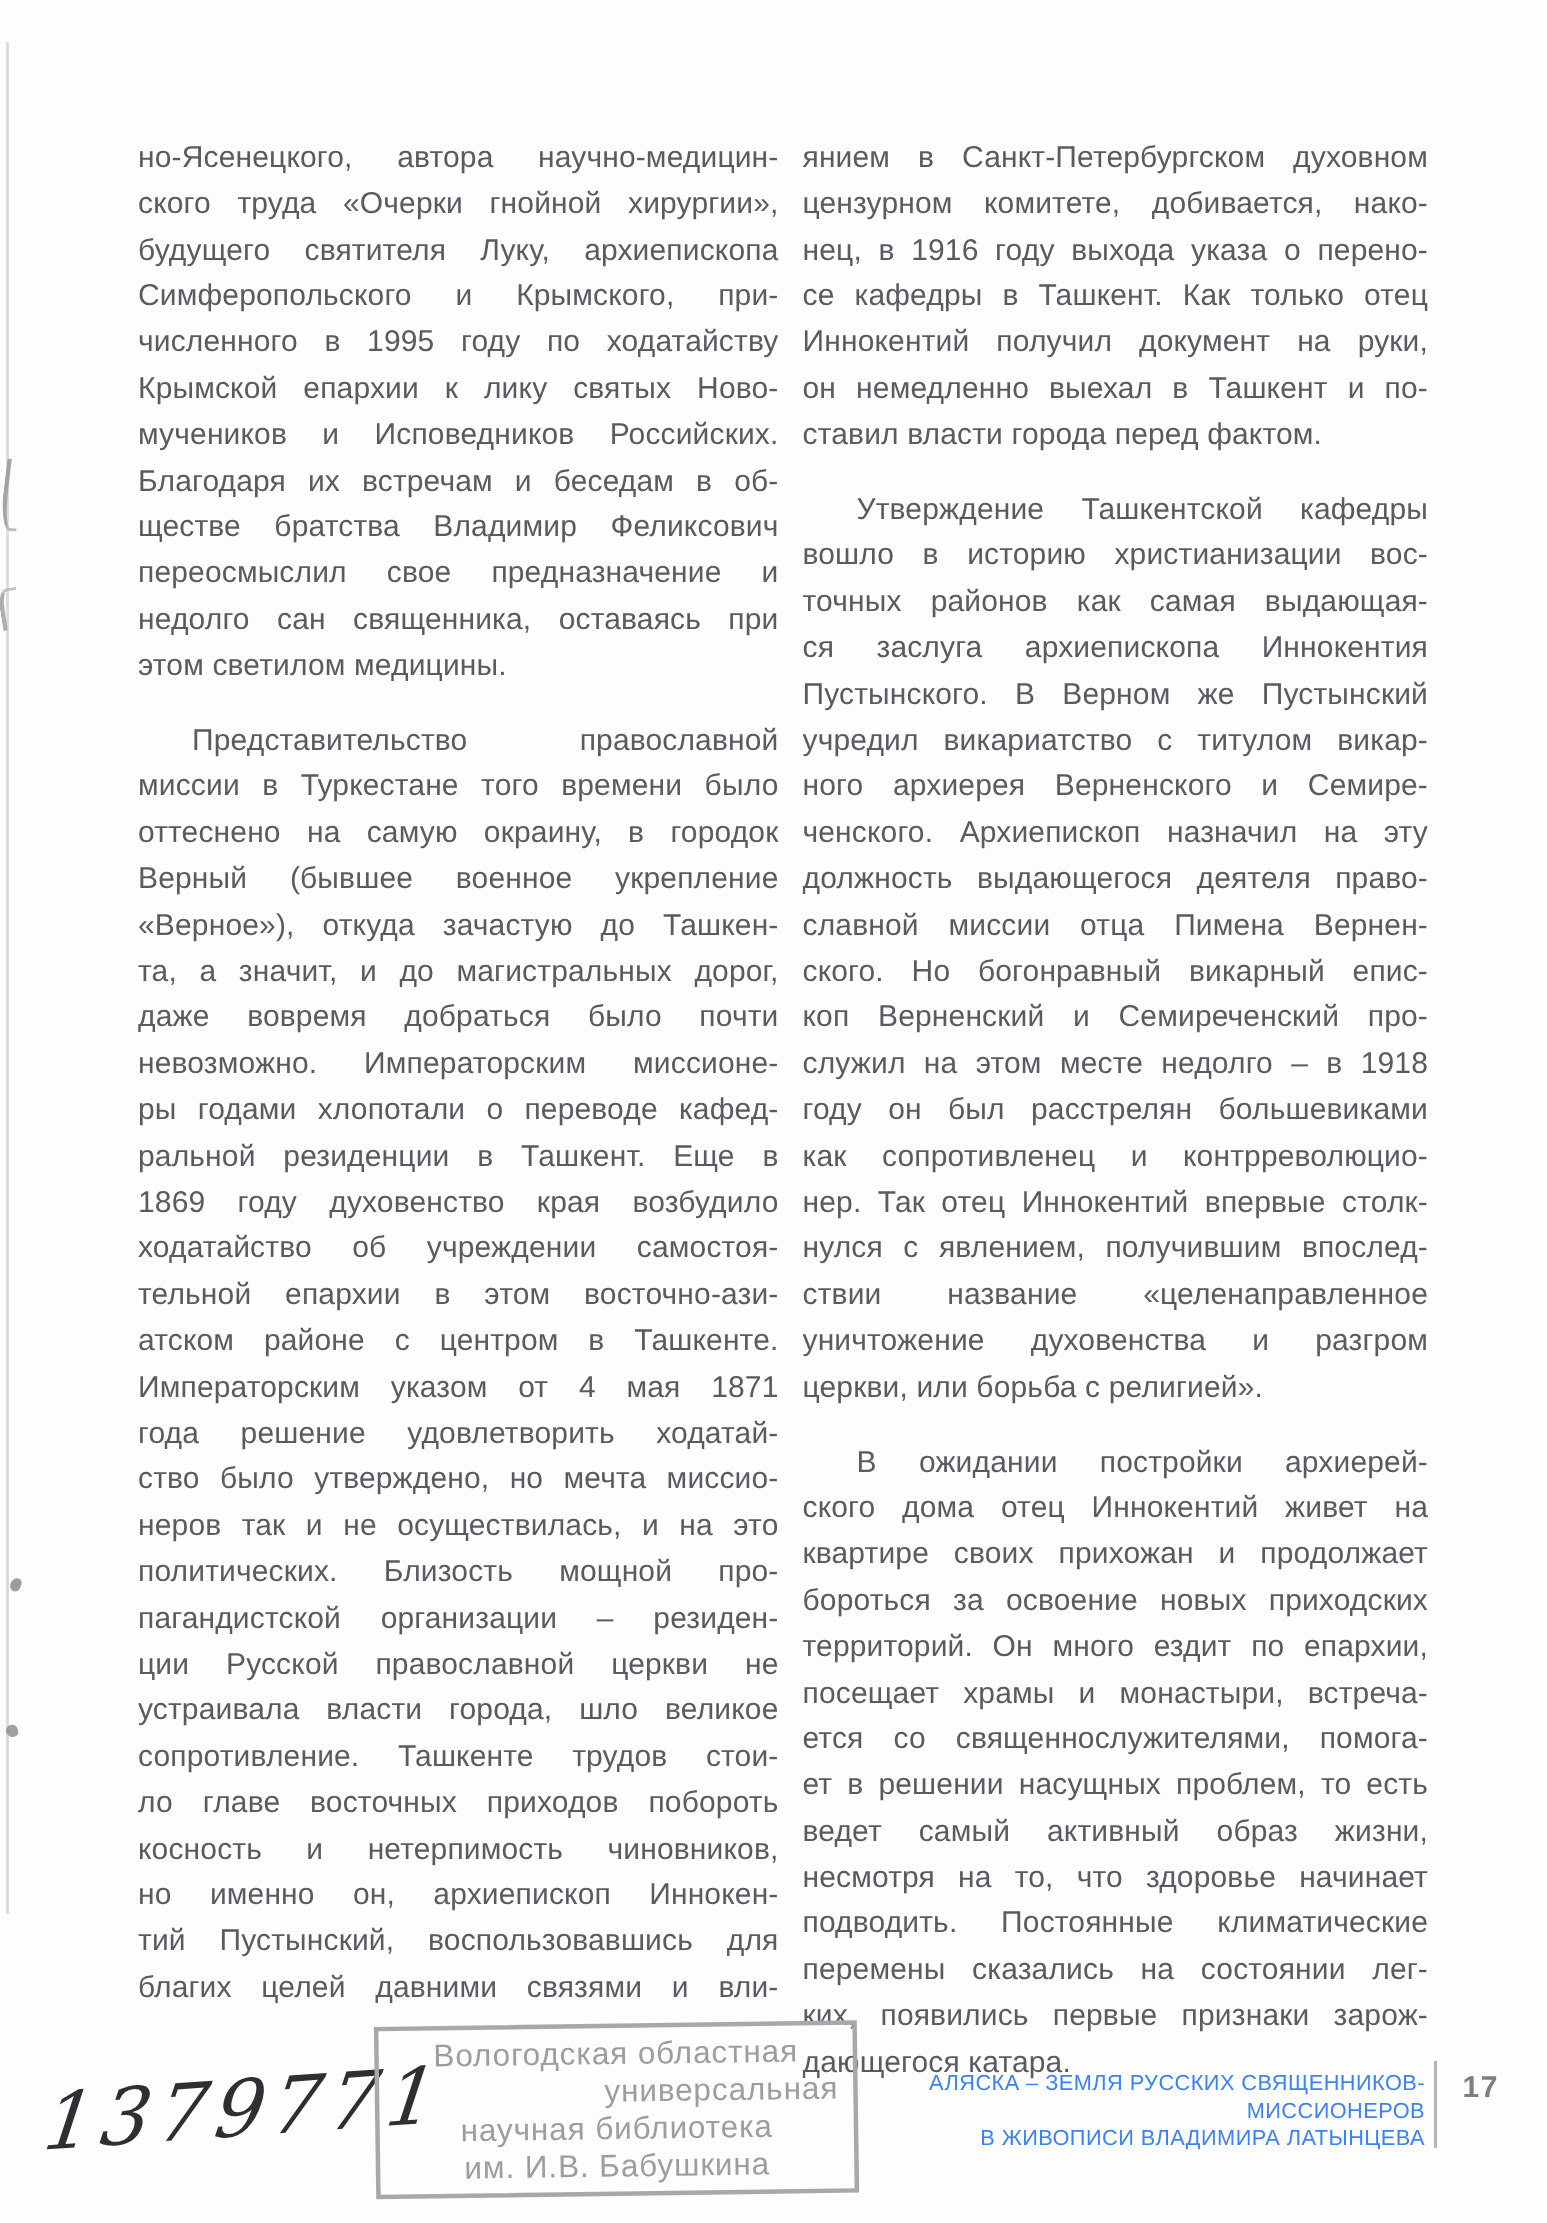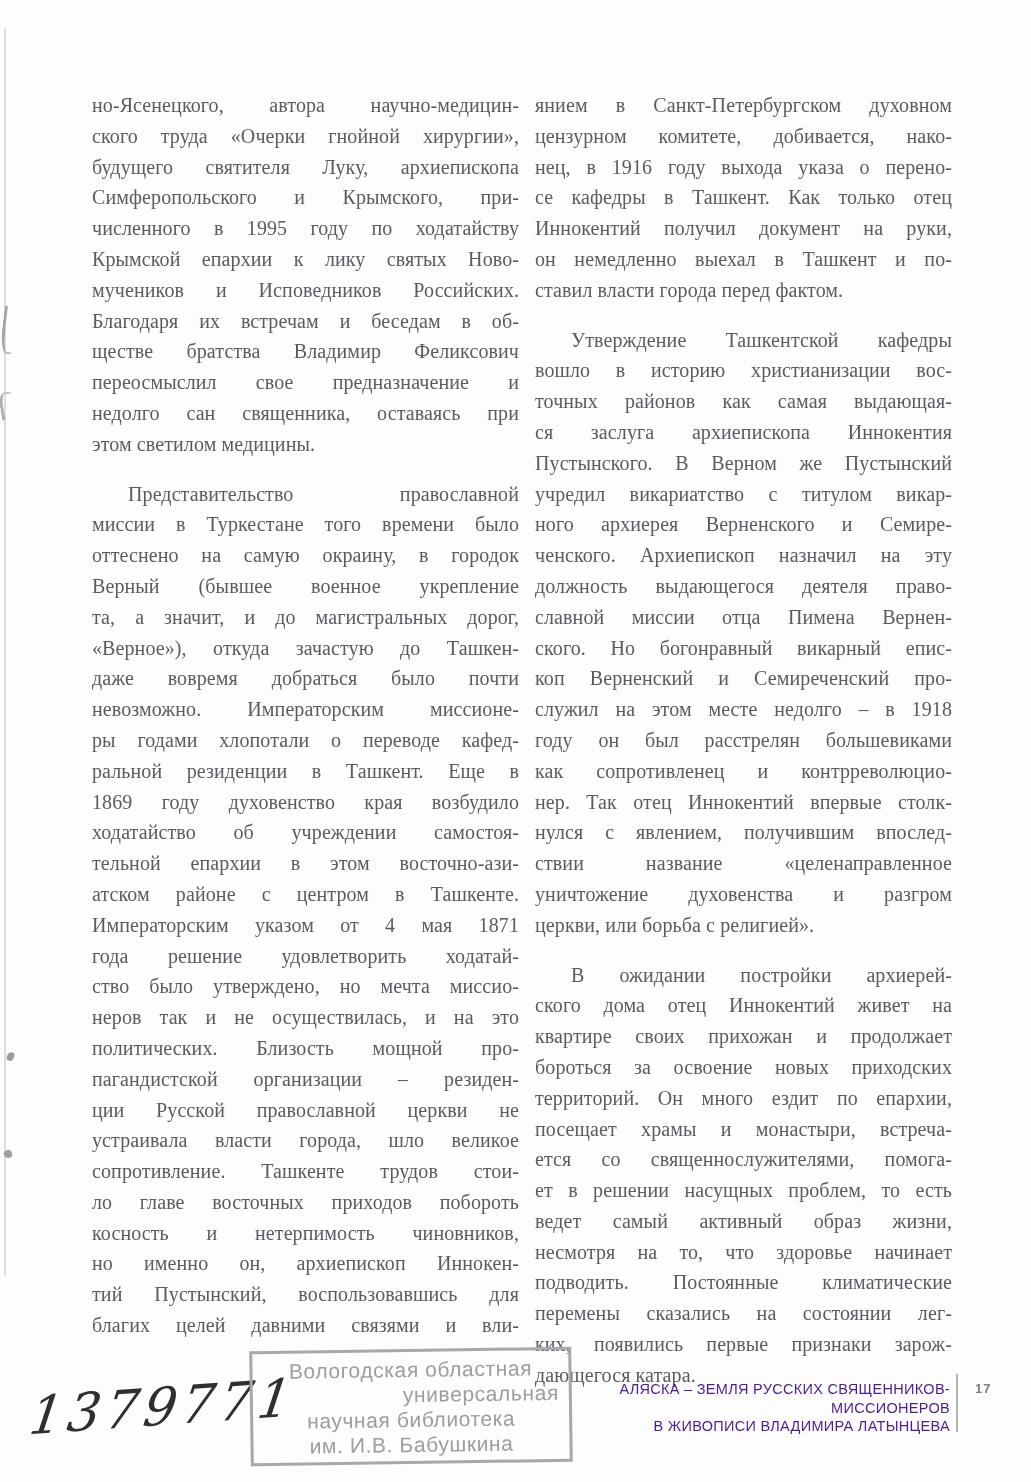--- a/index.html
+++ b/index.html
@@ -18,21 +18,21 @@
             border-radius:0 0 0 60%; transform:rotate(7deg); opacity:.85; }
   .mark-b { position:absolute; left:0px; top:392px; width:10px; height:26px;
             border-left:3px solid #9a9b9d; border-top:2px solid #b4b5b7;
             border-radius:50% 0 0 0; transform:rotate(-9deg); opacity:.8; }
   .mark-c { position:absolute; left:7px; top:1052px; width:7px; height:9px;
             background:#8a8b8d; border-radius:60% 40% 50% 50%; transform:rotate(20deg); opacity:.85; }
   .mark-d { position:absolute; left:4px; top:1150px; width:8px; height:8px;
             background:#8f9092; border-radius:50% 50% 40% 60%; transform:rotate(-15deg); opacity:.85; }
 
   
-  .columns { position:absolute; left:92px; top:90px; display:flex; gap:16px;font-family:Liberation Serif, serif; }
+  .columns { position:absolute; left:92px; top:90px; display:flex; gap:16px; }
   .col-left  { width:427px; }
   .col-right { width:417px; }
   .line {
     height:30.8px; line-height:30.8px;
     font-size:20px; color:#5a5b60;
     text-align:justify; text-align-last:justify;
     overflow:hidden; letter-spacing:0.1px;
   }
   .line.ragged { text-align-last:left; }
   .line.indent { text-indent:36px;margin-top:19px; }
@@ -52,26 +52,26 @@
     padding-top:5px; letter-spacing:0.6px;
     background:transparent;
   }
   .stamp .s1 { text-align:center; }
   .stamp .s2 { text-align:right; padding-right:10px; }
   .stamp .s3 { text-align:center; }
   .stamp .s4 { text-align:center; }
   .caption {
     position:absolute; right:81px; top:1380px; width:430px;
     text-align:right; font-size:14.5px; line-height:18.5px;
-    color:#4c1d95; letter-spacing:0.3px;
+    color:#3b82f6; letter-spacing:0.3px;
   }
   .divider { position:absolute; left:956px; top:1374px; width:2px; height:58px; background:#b3b5b7; }
   .pagenum {
     position:absolute; left:975px; top:1381px;
-    font-size:13px; font-weight:bold; color:#7d7f83; letter-spacing:1px;
+    font-size:20px; font-weight:bold; color:#7d7f83; letter-spacing:1px;
   }
 </style>
 </head>
 <body>
 
 <div class="page">
 
   <div class="edge-line"></div>
   <div class="mark-a"></div>
   <div class="mark-b"></div>
@@ -89,22 +89,22 @@
         <div class="line">мучеников и Исповедников Российских.</div>
         <div class="line">Благодаря их встречам и беседам в об-</div>
         <div class="line">ществе братства Владимир Феликсович</div>
         <div class="line">переосмыслил свое предназначение и</div>
         <div class="line">недолго сан священника, оставаясь при</div>
         <div class="line ragged">этом светилом медицины.</div>
         <div class="line indent">Представительство православной</div>
         <div class="line">миссии в Туркестане того времени было</div>
         <div class="line">оттеснено на самую окраину, в городок</div>
         <div class="line">Верный (бывшее военное укрепление</div>
+        <div class="line">«Верное»), откуда зачастую до Ташкен-</div>
         <div class="line">та, а значит, и до магистральных дорог,</div>
-        <div class="line">«Верное»), откуда зачастую до Ташкен-</div>
         <div class="line">даже вовремя добраться было почти</div>
         <div class="line">невозможно. Императорским миссионе-</div>
         <div class="line">ры годами хлопотали о переводе кафед-</div>
         <div class="line">ральной резиденции в Ташкент. Еще в</div>
         <div class="line">1869 году духовенство края возбудило</div>
         <div class="line">ходатайство об учреждении самостоя-</div>
         <div class="line">тельной епархии в этом восточно-ази-</div>
         <div class="line">атском районе с центром в Ташкенте.</div>
         <div class="line">Императорским указом от 4 мая 1871</div>
         <div class="line">года решение удовлетворить ходатай-</div>

